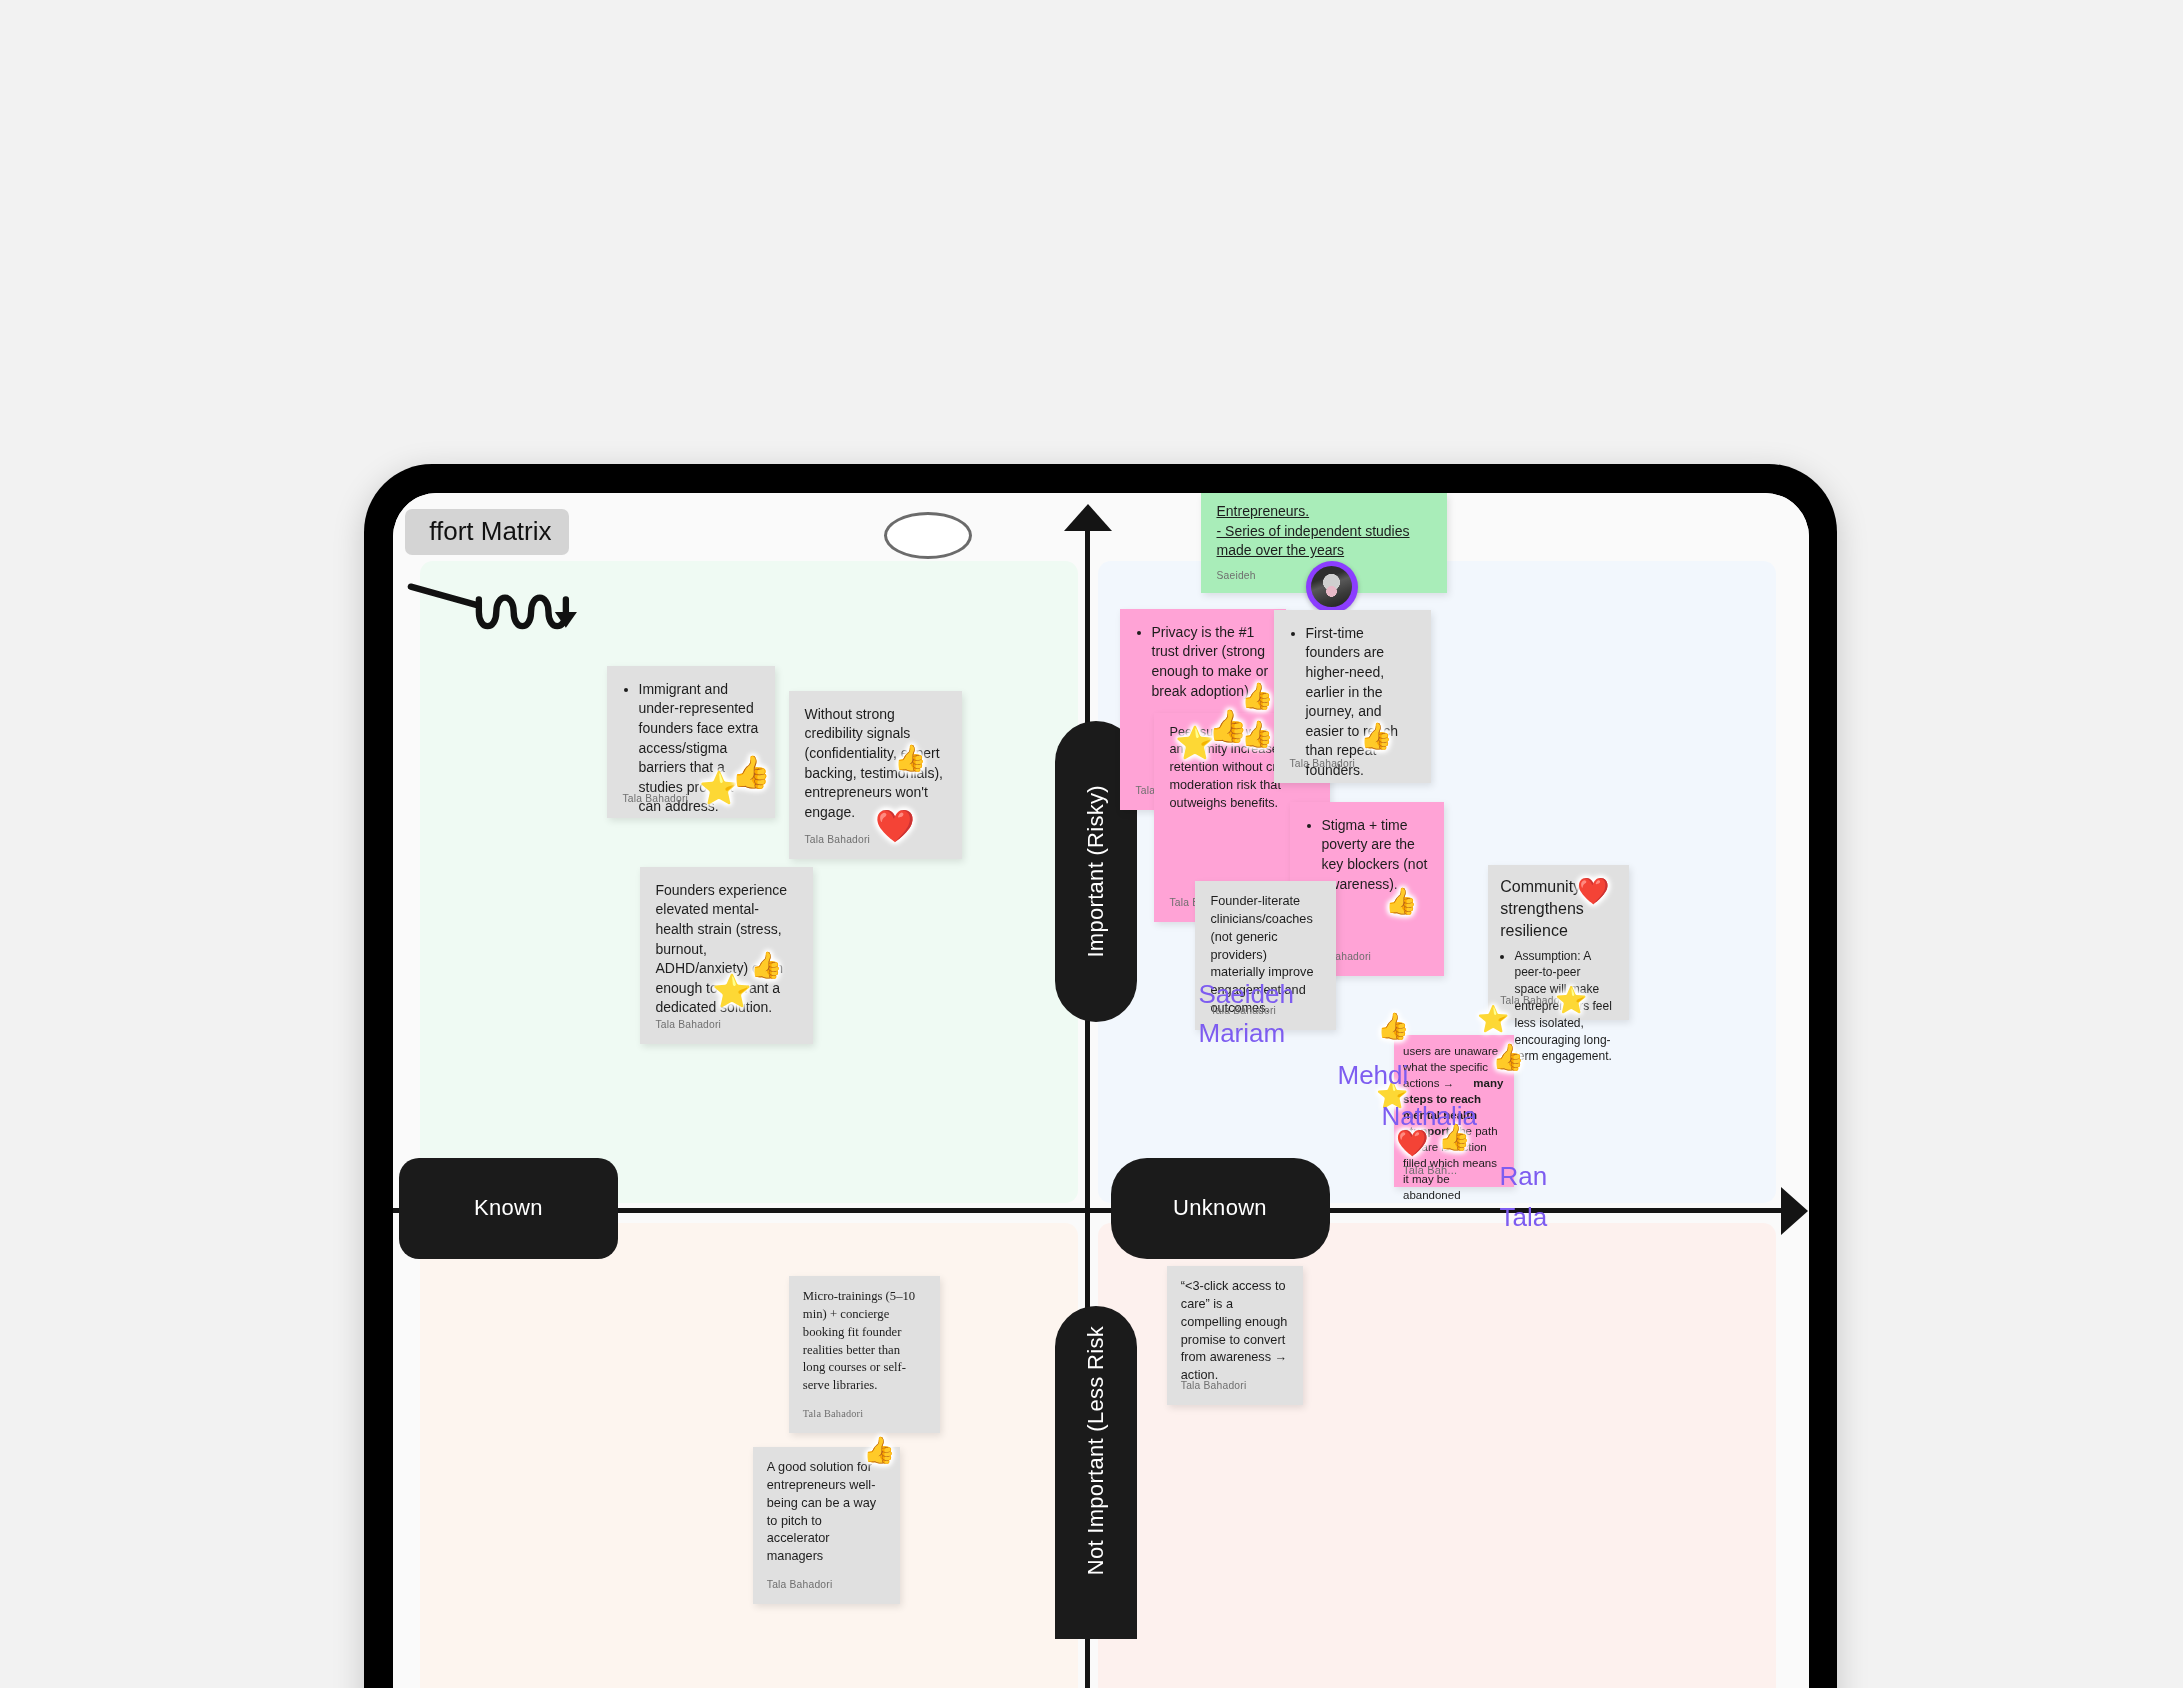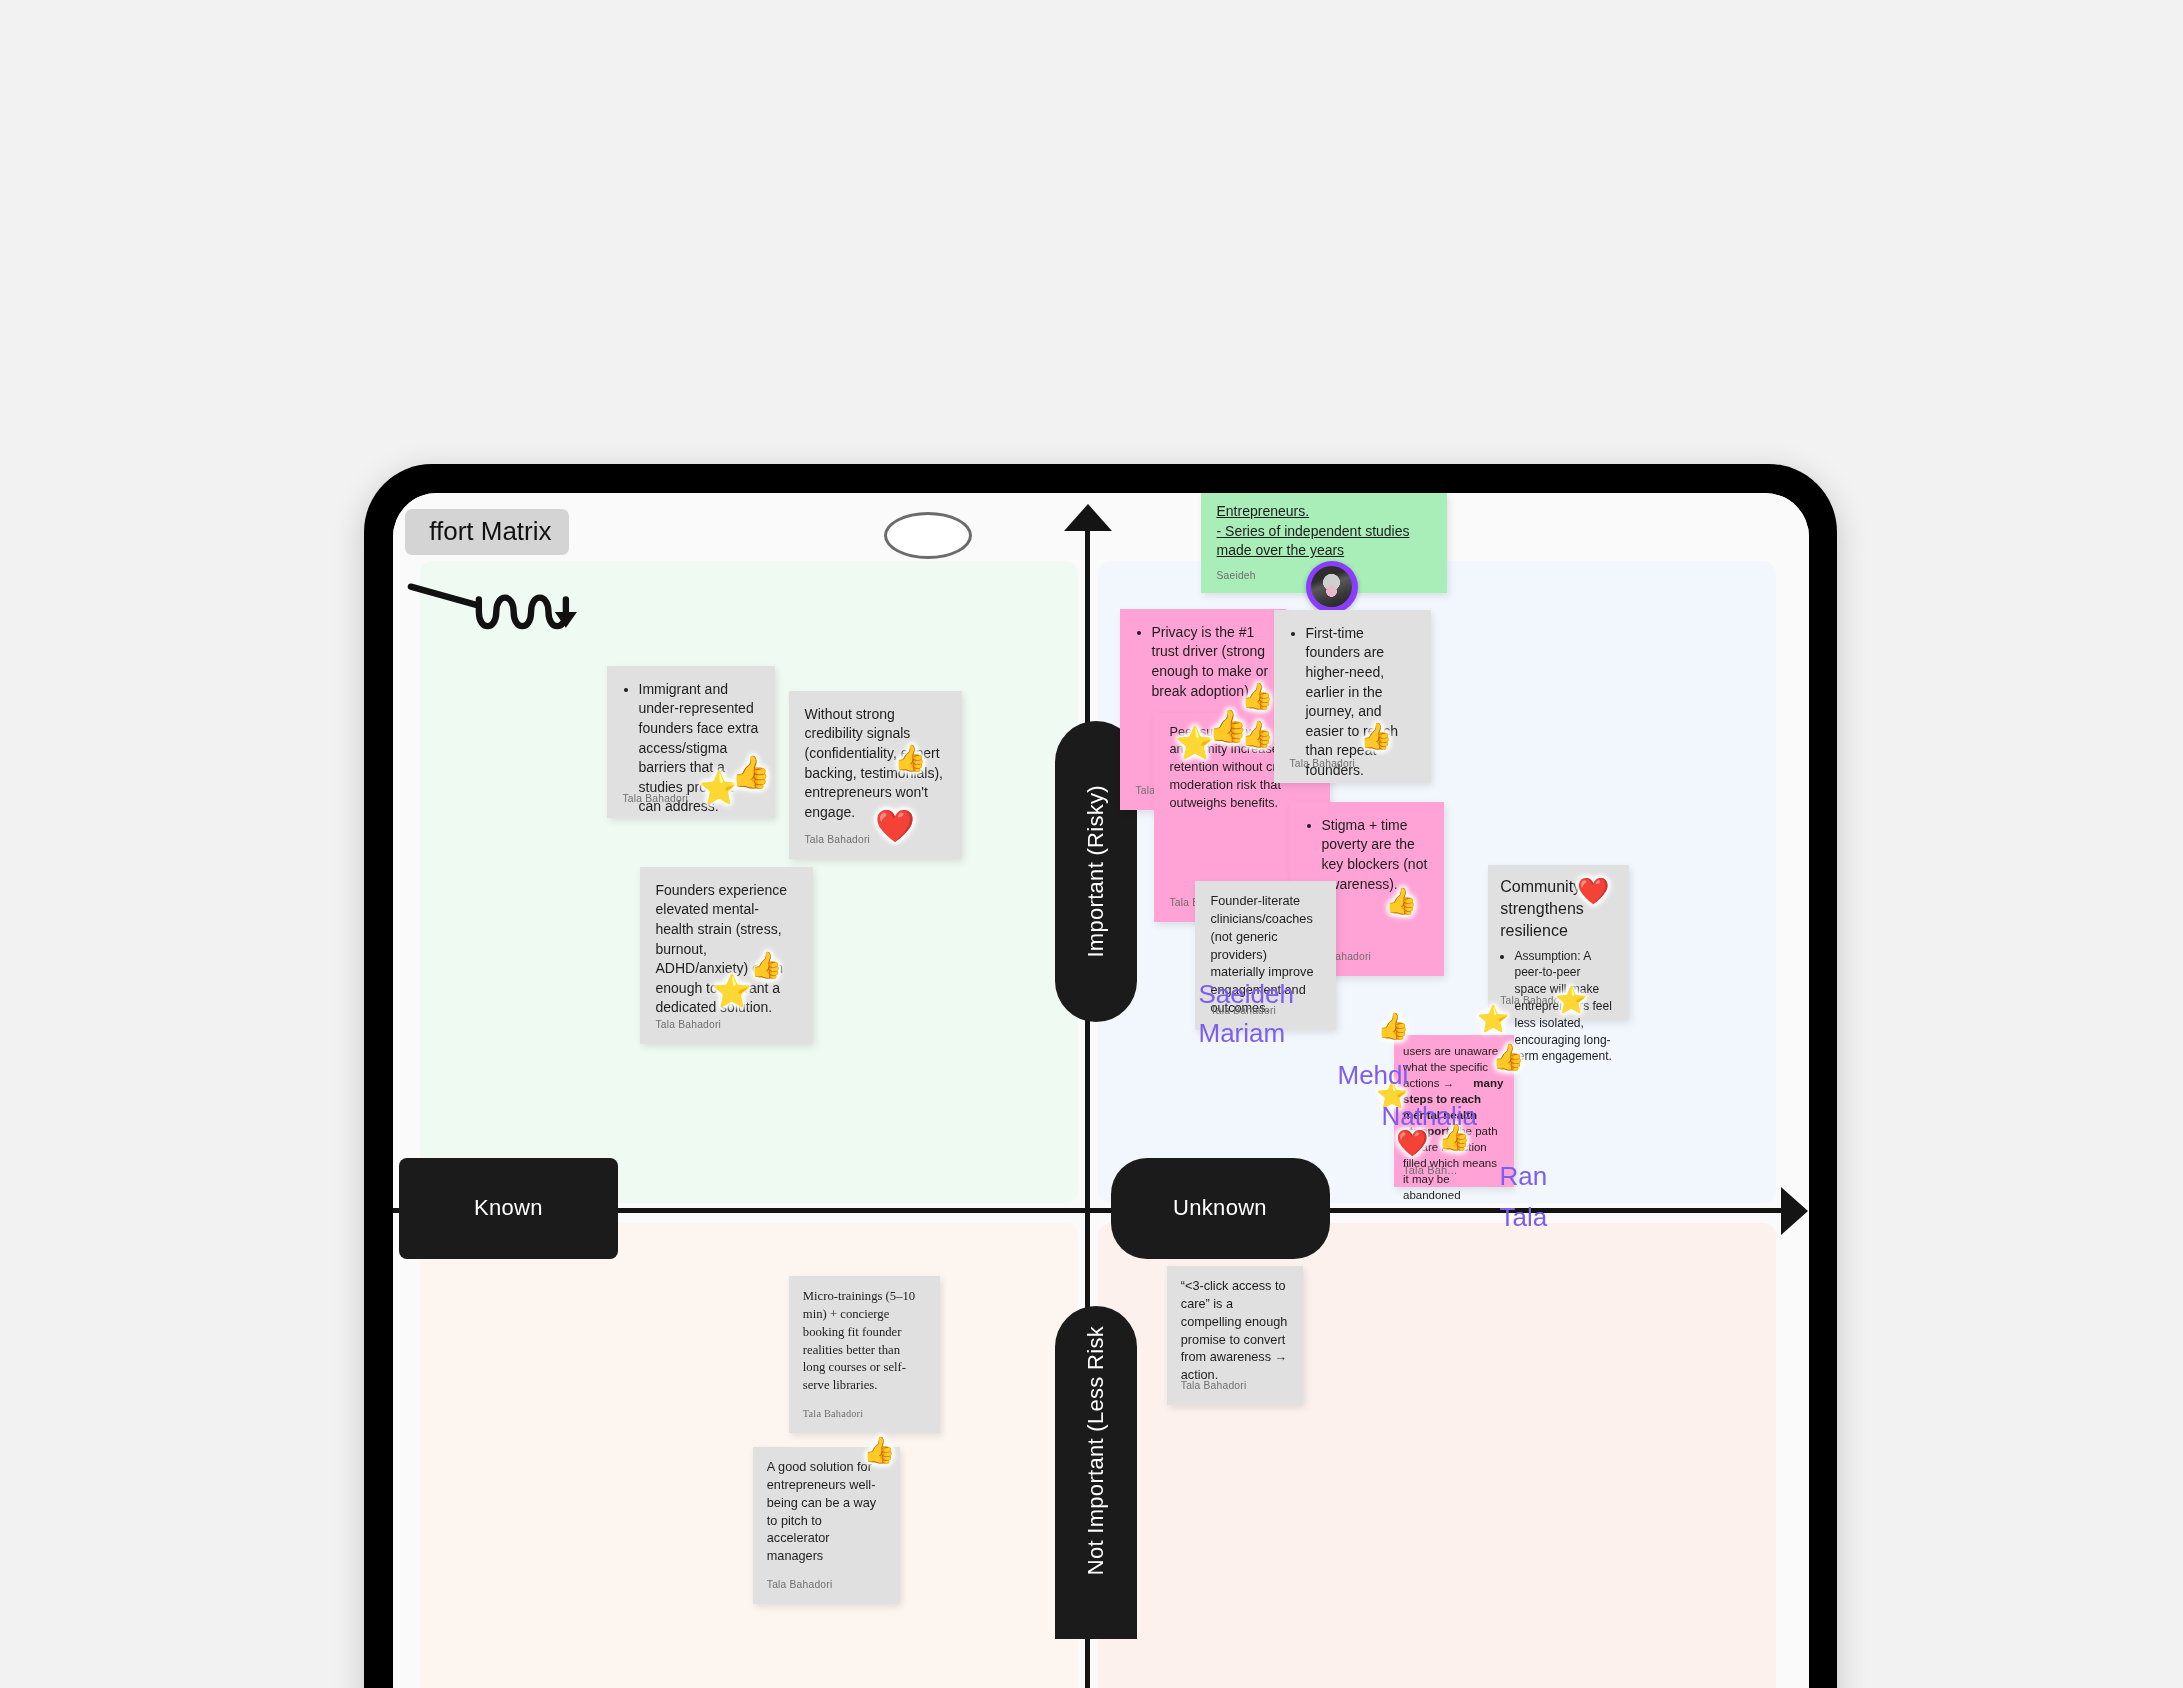--- a/index.html
+++ b/index.html
@@ -59,21 +59,21 @@
     border-left:24px solid transparent;border-right:24px solid transparent;
     border-bottom:27px solid #141414;
   }
 
   
   .axis-pill{
     position:absolute;background:#1b1b1b;color:#fff;
     display:flex;align-items:center;justify-content:center;
     font-size:22px;letter-spacing:0.3px;
   }
-  #label-known{left:6.3px;  top:665px; width:219px;height:101px;border-radius:8px;}
+  #label-known{left:6.3px;  top:665px; width:219px;height:101px;border-radius:20px;}
   #label-unknown{left:718px;top:665px; width:219px;height:101px;border-radius:36px;}
   #label-important{
     left:662px;top:228px;width:82px;height:301px;border-radius:41px;
   }
   #label-important .vtext,#label-notimportant .vtext{
     writing-mode:vertical-rl;transform:rotate(180deg);white-space:nowrap;
   }
   #label-notimportant{
     left:662px;top:813px;width:82px;height:333px;border-radius:41px 41px 0 0;
     align-items:flex-start;padding-top:20.6px;box-sizing:border-box;

